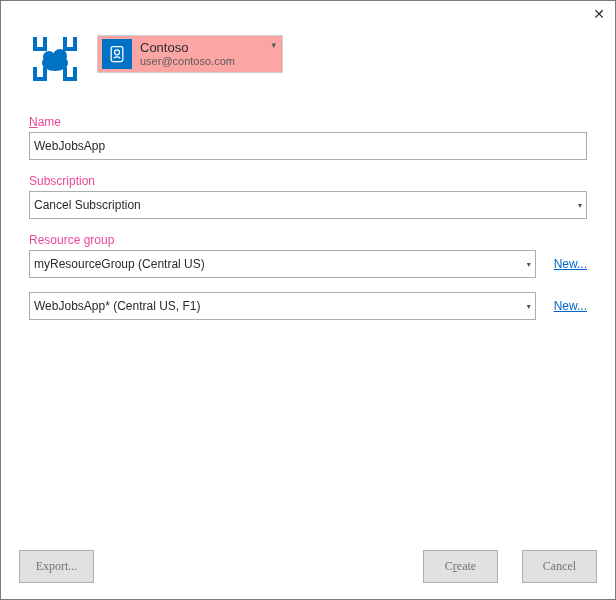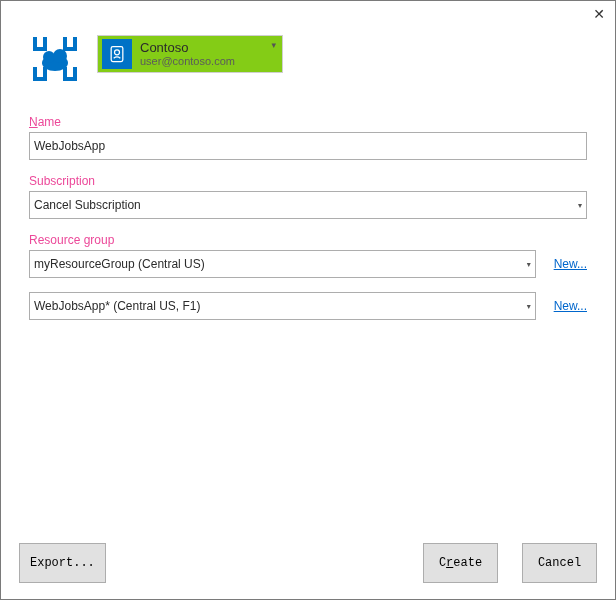--- a/index.html
+++ b/index.html
@@ -59,21 +59,21 @@
     }
     .header-subtitle {
       font-size: 12px;
       color: #5b5b5b;
       margin-top: 2px;
     }
     .account-chip {
       display: flex;
       align-items: center;
       border: 1px solid #cfcfcf;
-      background: #84cc16;
+      background: #fca5a5;
       padding: 3px 6px 3px 4px;
       margin-top: 2px;
       min-width: 186px;
       position: relative;
     }
     .account-icon {
       width: 30px;
       height: 30px;
       background: #0072c6;
       display: flex;
@@ -151,27 +151,27 @@
       white-space: nowrap;
       cursor: pointer;
     }
     .button-bar {
       margin-top: auto;
       padding: 12px 18px 16px 18px;
       display: flex;
       align-items: center;
     }
     .btn {
-      height: 40px;
+      height: 33px;
       min-width: 75px;
       border: 1px solid #adadad;
       background: #e1e1e1;
-      font-family: Liberation Mono, monospace;
-      font-size: 12px;
-      color: #000000;
+      font-family: Liberation Serif, serif;
+      font-size: 12px;
+      color: #737373;
       padding: 0 10px;
       cursor: pointer;
     }
     .spacer {
       flex: 1;
     }
     .btn-group {
       display: flex;
       gap: 24px;
     }

